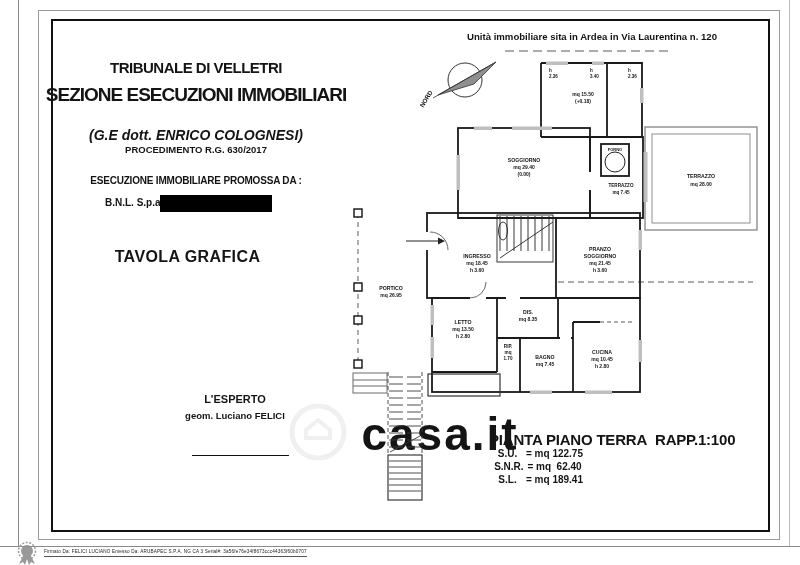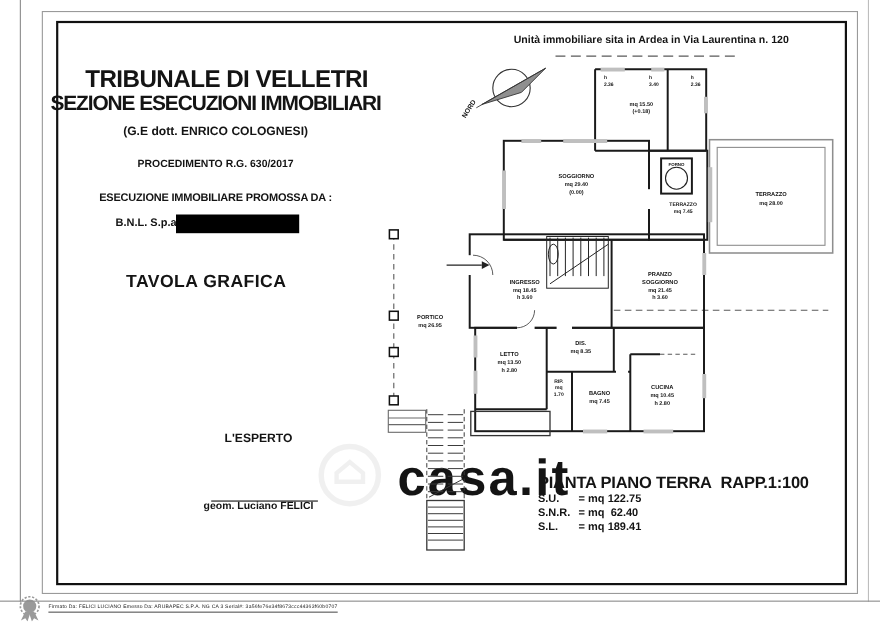--- a/index.html
+++ b/index.html
@@ -1,37 +1,37 @@
 <!DOCTYPE html>
 <html><head>
 <meta charset="utf-8">
 <style>
   html,body{margin:0;padding:0;background:#fff;}
   body{width:800px;height:565px;position:relative;overflow:hidden;
        font-family:"Liberation Sans",sans-serif;color:#141414;}
-  .abs{position:absolute;white-space:nowrap;}
+  .abs{position:absolute;white-space:nowrap;text-align:center;}
   .ctr{text-align:center;}
   .b{font-weight:bold;}
   
   .page-left-edge{left:18px;top:0;width:0;height:547px;border-left:1px solid #8a8a8a;}
   .page-right-edge{left:789px;top:0;width:0;height:547px;border-left:1px solid #bdbdbd;}
   .page-bottom-edge{left:0;top:546px;width:800px;height:0;border-top:1px solid #8a8a8a;}
   .sheet-outer{left:38px;top:10px;width:740px;height:528px;border:1px solid #9a9a9a;}
   .sheet-inner{left:51px;top:19px;width:715px;height:509px;border:2px solid #111;}
   
-  .court1{left:60px;top:59px;width:292px;font-size:22px;letter-spacing:-.5px;}
+  .court1{left:50px;top:59px;width:292px;font-size:15px;letter-spacing:-.5px;}
   .court2{left:36px;top:84px;width:320px;font-size:19px;letter-spacing:-1px;}
-  .judge{left:50px;top:114px;width:292px;font-size:11px;}
+  .judge{left:50px;top:127px;width:292px;font-size:14px;font-style:italic;}
   .proc{left:50px;top:144px;width:292px;font-size:9.5px;}
   .promossa{left:50px;top:175px;width:292px;font-size:10px;letter-spacing:-.2px;}
   .creditor{left:105px;top:197px;font-size:10px;}
   .redaction{left:160px;top:195px;width:112px;height:17px;background:#000;}
   .tavola{left:50px;top:248px;width:275px;font-size:16px;letter-spacing:.4px;}
   .expert-title{left:90px;top:393px;width:290px;font-size:11px;}
-  .expert-name{left:90px;top:410px;width:290px;font-size:9.5px;margin-top:45px;}
+  .expert-name{left:90px;top:410px;width:290px;font-size:9.5px;}
   .sig-line{left:192px;top:455px;width:97px;height:0;border-top:1.5px solid #111;}
   
   .hdr-right{left:467px;top:31px;font-size:9.6px;}
   
   .plan-title{left:489px;top:431px;font-size:15px;letter-spacing:-.2px;}
   .plan-rows{left:489px;top:448px;font-size:10px;font-weight:bold;}
   .plan-row{height:13px;}
   .plan-row .lb{display:inline-block;width:37px;}
   
   .sig-text{left:44px;top:549px;font-size:4.6px;letter-spacing:.2px;color:#1a1a1a;

